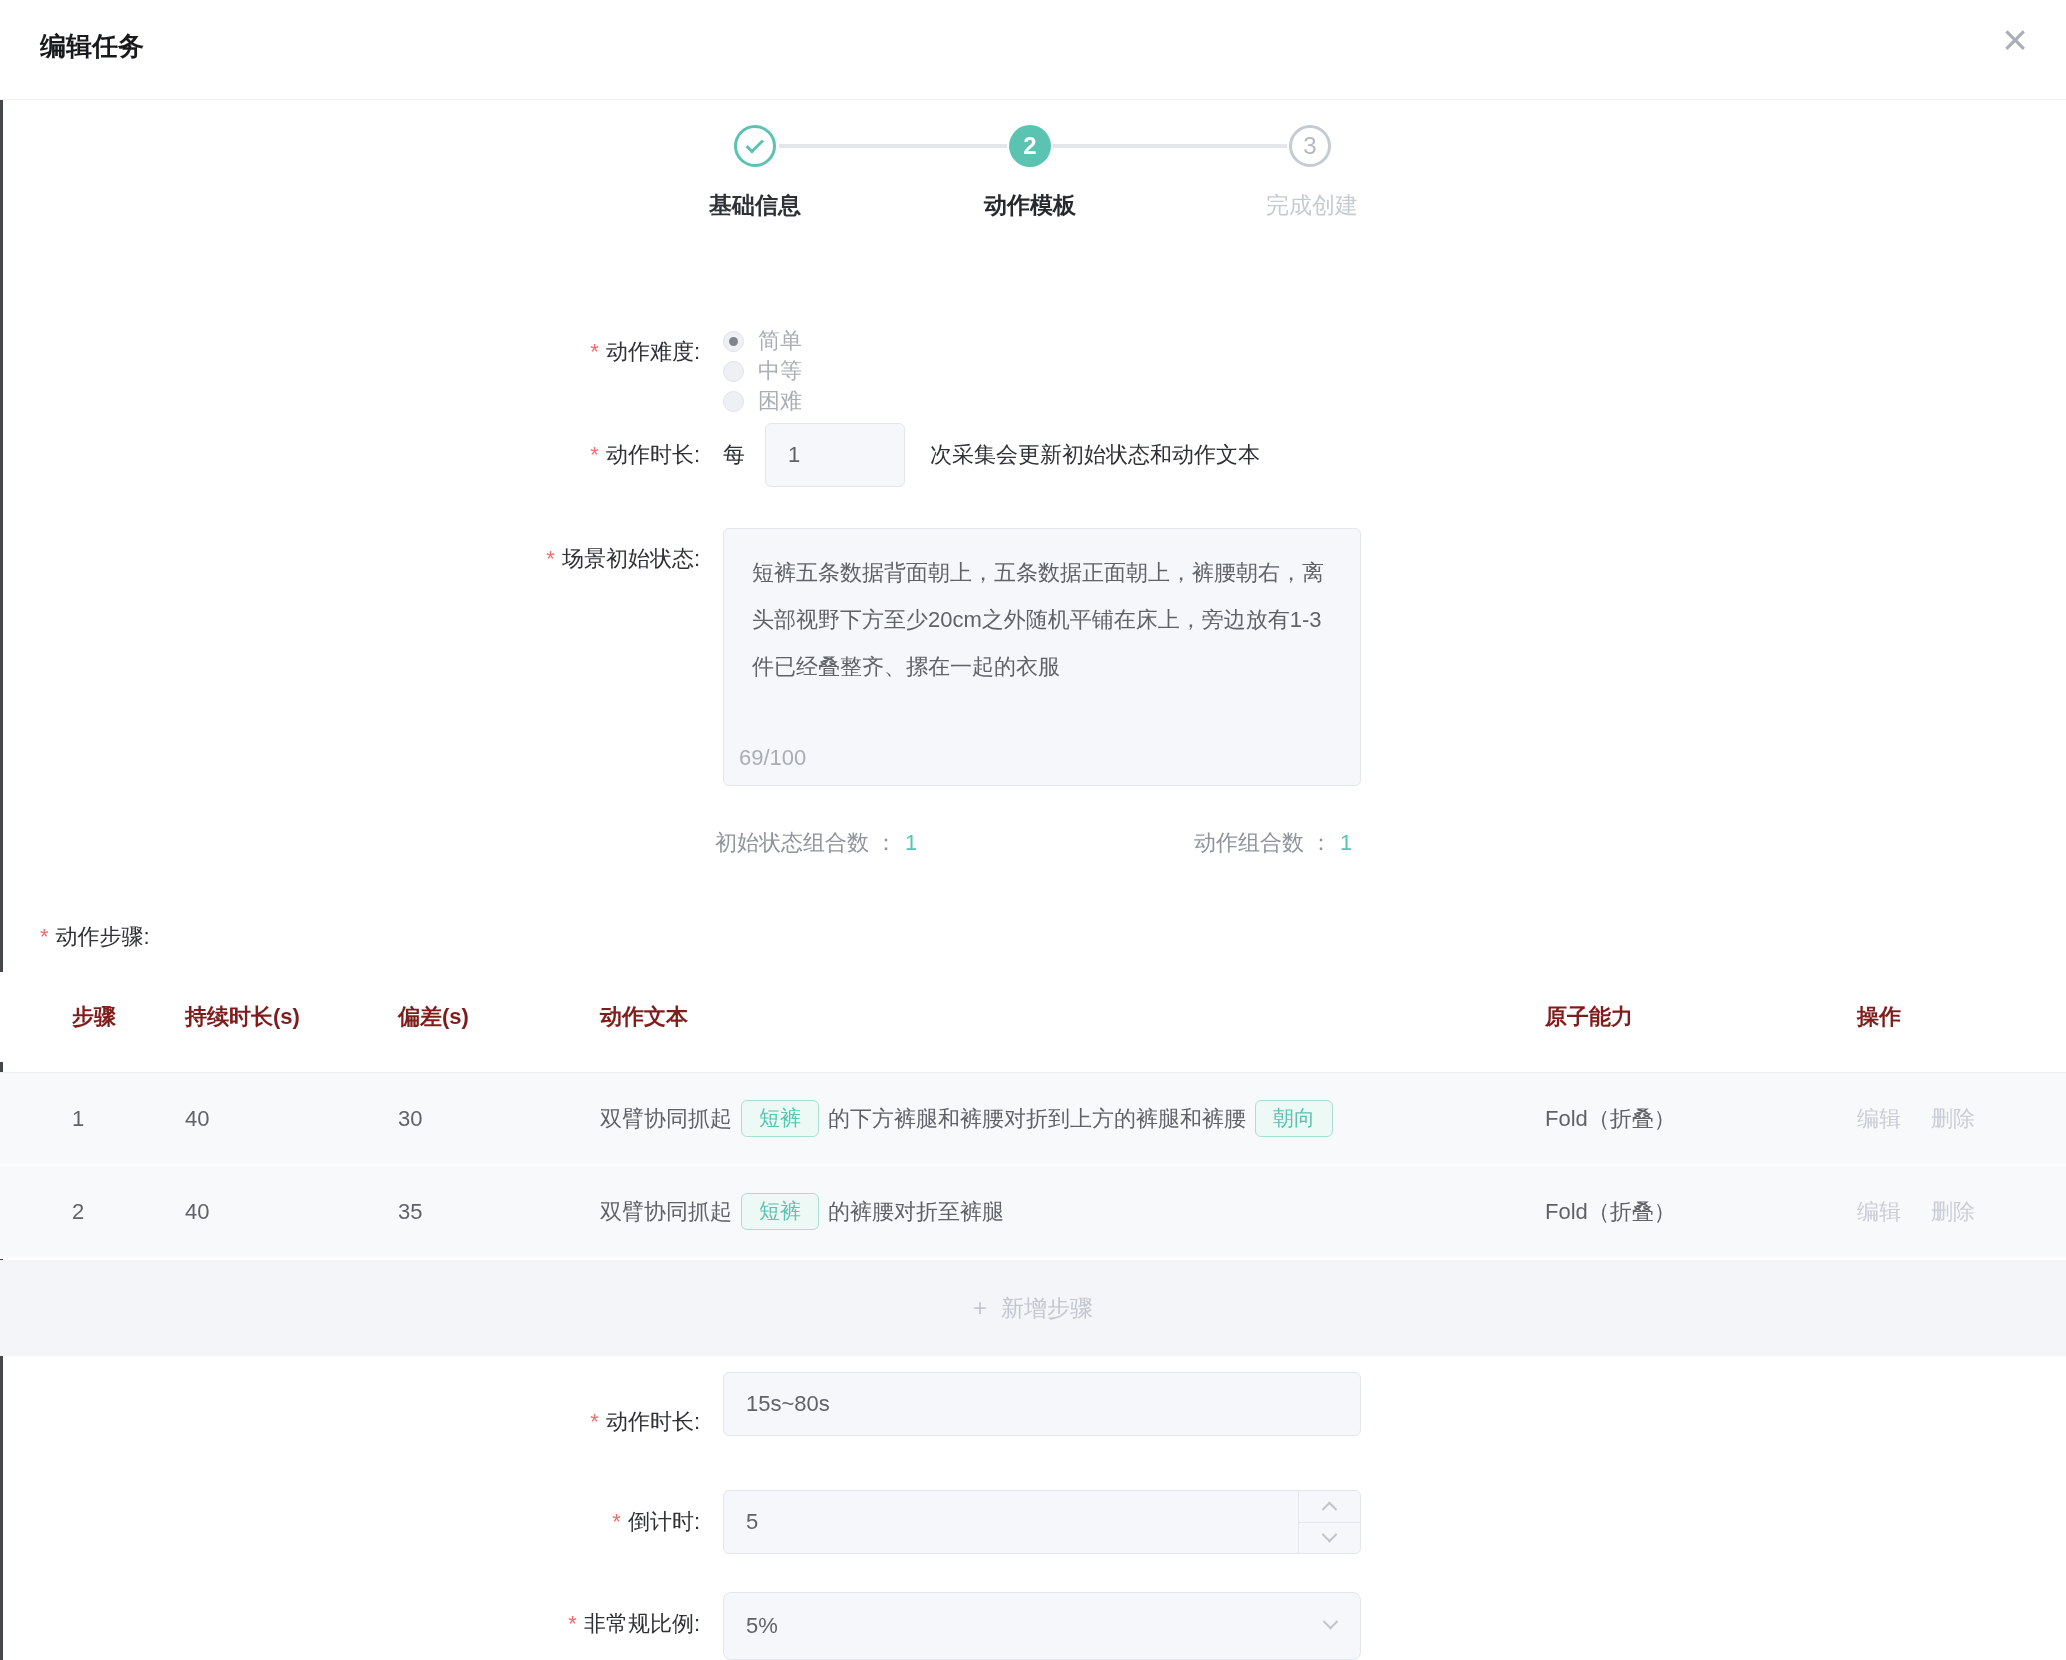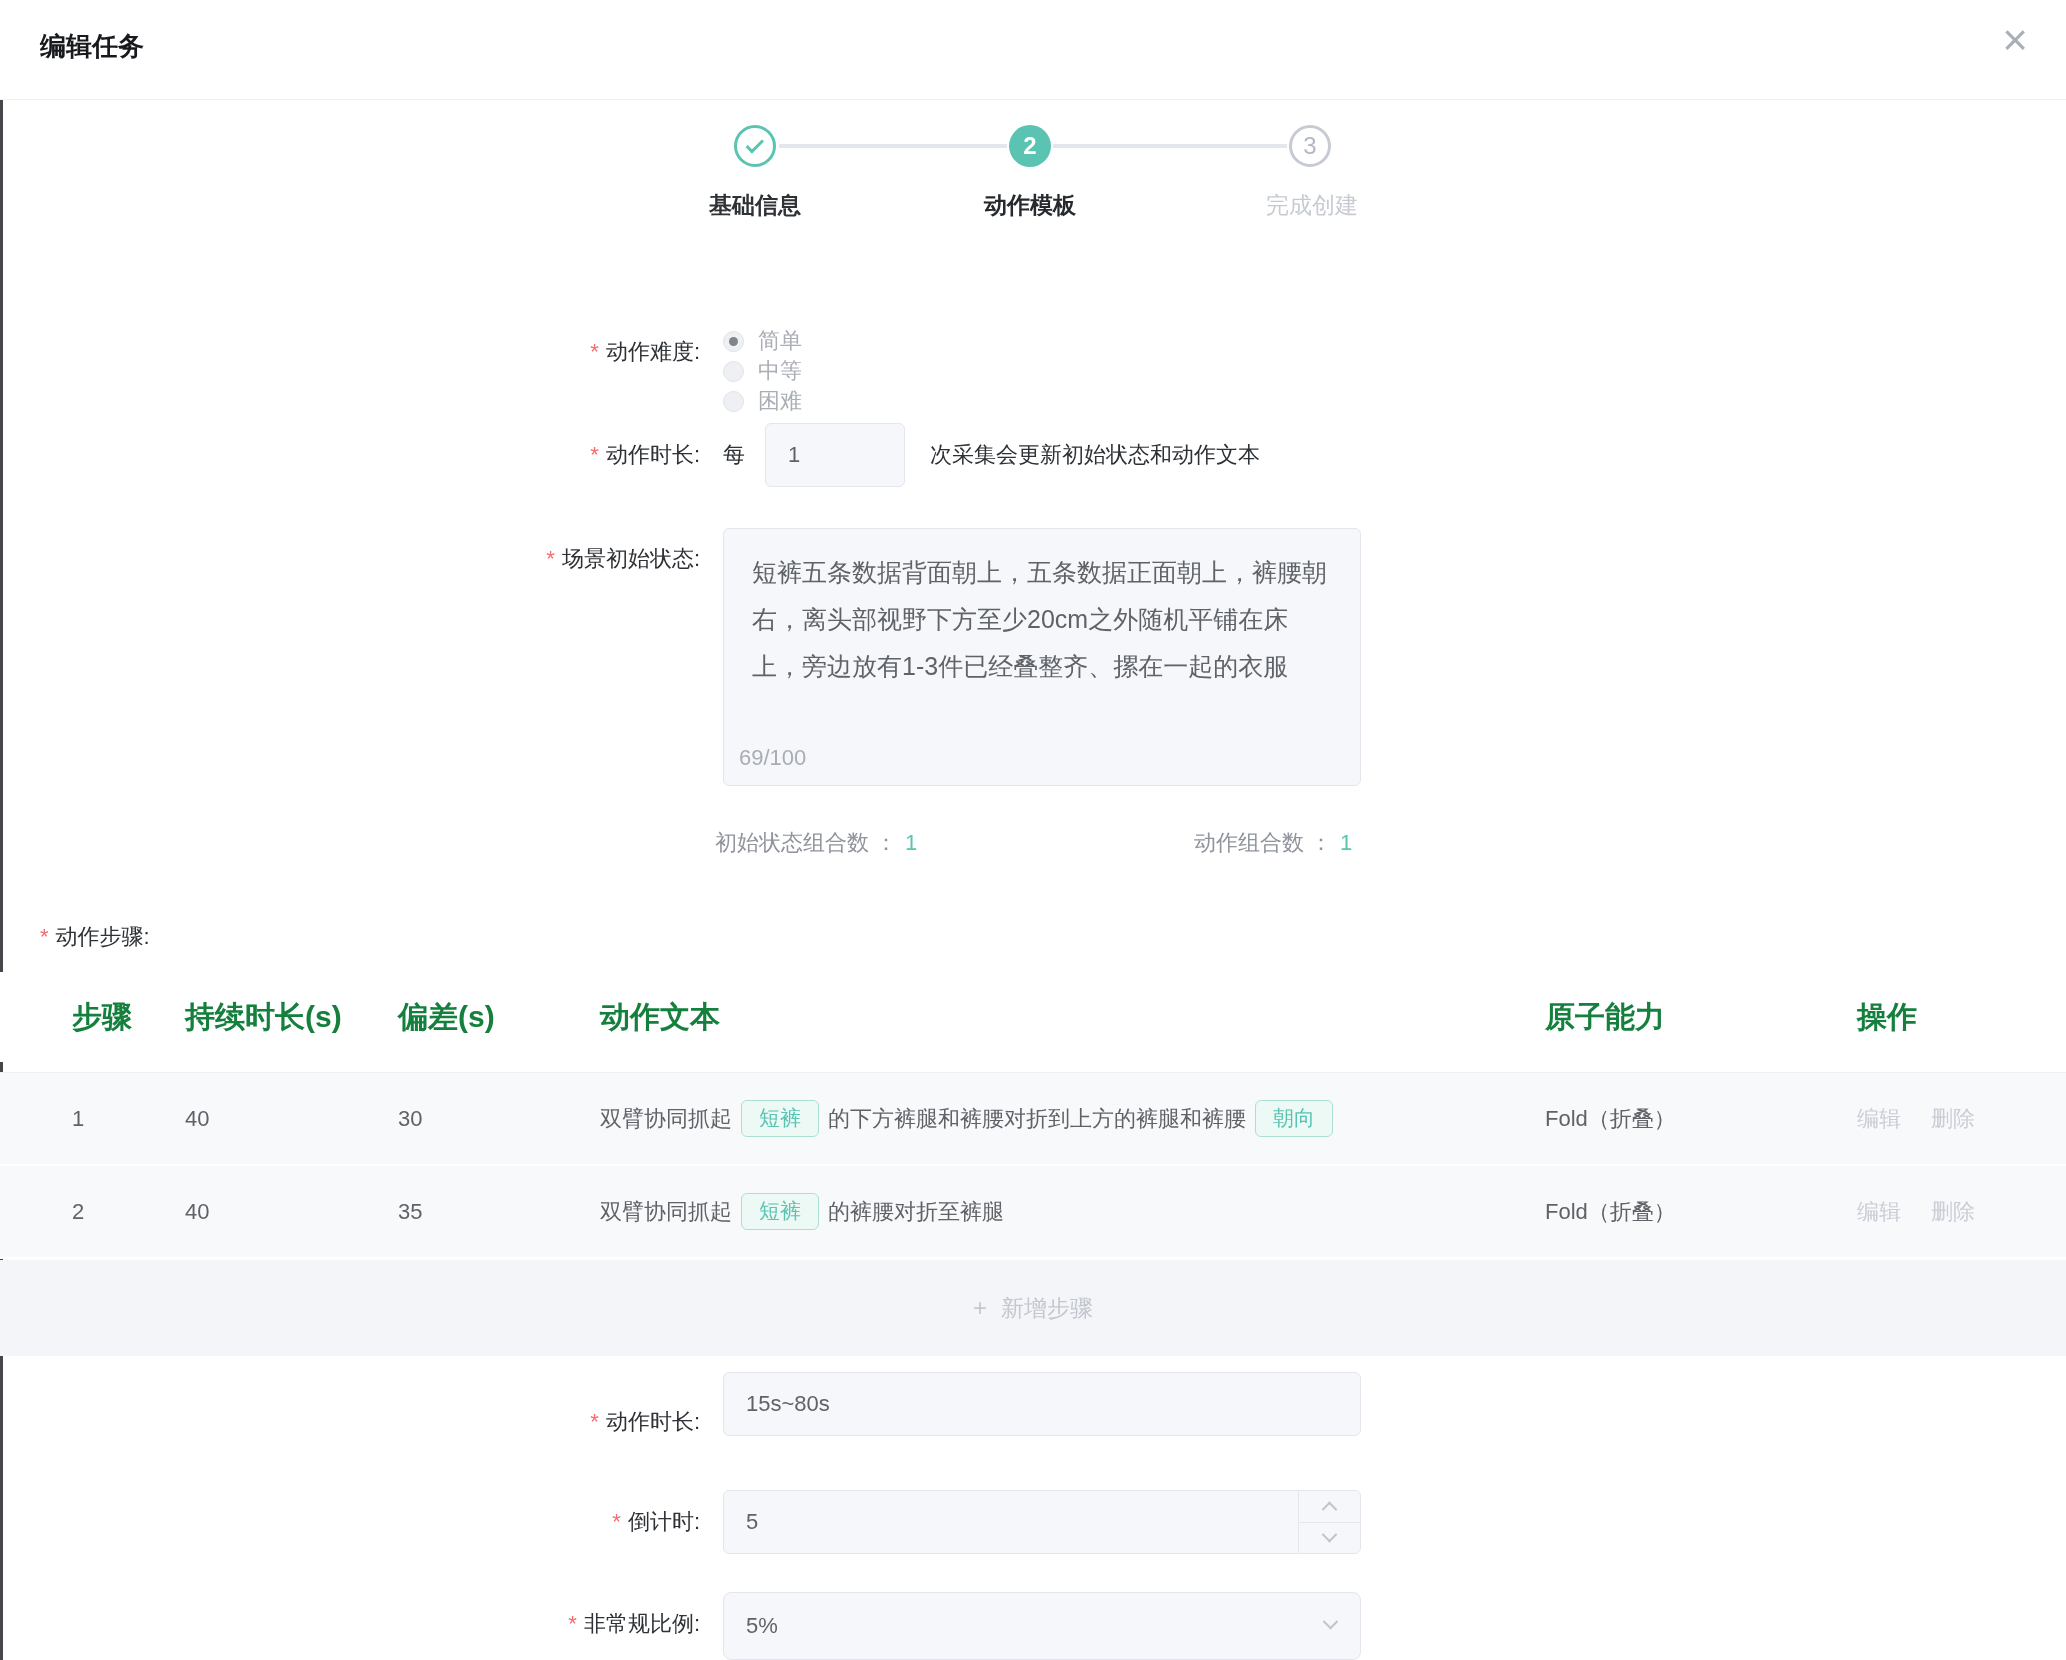--- a/index.html
+++ b/index.html
@@ -41,36 +41,36 @@
   .radio-label { font-size:22px; color:#a9adb5; }
 
   
   .lbl-state { top:423px; height:64px; }
   .state-prefix { position:absolute; left:723px; top:423px; height:64px; display:flex; align-items:center; font-size:22px; color:#2e3135; }
   .state-input { position:absolute; left:765px; top:423px; width:140px; height:64px; display:flex; align-items:center; padding-left:22px; font-size:22px; }
   .state-suffix { position:absolute; left:930px; top:423px; height:64px; display:flex; align-items:center; font-size:22px; color:#2e3135; }
 
   
   .lbl-initial { top:533px; height:52px; }
-  .init-textarea { position:absolute; left:723px; top:528px; width:638px; height:258px; padding:20px 28px; font-size:25px; line-height:47px; }
+  .init-textarea { position:absolute; left:723px; top:528px; width:638px; height:258px; padding:20px 28px; font-size:22px; line-height:47px; }
   .init-counter { position:absolute; left:739px; top:745px; font-size:22px; color:#a9adb5; }
 
   
   .combo { position:absolute; top:820px; height:46px; display:flex; align-items:center; font-size:22px; color:#8f949c; }
   .combo-1 { left:715px; }
   .combo-2 { left:1194px; }
   .combo-sep { margin:0 8px 0 6px; }
   .combo-val { color:#5ac3b1; }
 
   
   .lbl-steps { position:absolute; left:40px; top:915px; height:44px; display:flex; align-items:center; font-size:22px; color:#2e3135; }
   .lbl-steps .star { font-size:22px; }
 
   .tbl-grid { display:grid; grid-template-columns:113px 213px 202px 945px 312px 1fr; padding-left:72px; align-items:center; }
-  .tbl-header { position:absolute; top:972px; left:0; right:0; height:90px; font-size:30px; font-weight:700; color:#15803d; background:#fff; }
+  .tbl-header { position:absolute; top:972px; left:0; right:0; height:90px; font-size:22px; font-weight:700; color:#7f1d1d; background:#fff; }
   .tbl-body { position:absolute; top:1072px; left:0; right:0; border-top:1px solid #edeff3; }
   .tbl-row { height:93px; background:#f8f9fb; border-bottom:2px solid #ffffff; font-size:22px; color:#5f6368; }
   .cell-text { display:flex; align-items:center; white-space:nowrap; overflow:hidden; }
   .tag { color:#5ac3b1; background:#edf9f5; border:1px solid #abdfd1; border-radius:6px; padding:4px 17px; margin:0 9px; font-size:21px; line-height:1.25; }
   .cell-actions { display:flex; align-items:center; }
   .row-action { color:#c9cdd6; margin-right:30px; cursor:pointer; }
   .tbl-footer { position:absolute; top:1260px; left:0; right:0; height:96px; background:#f4f5f8; display:flex; align-items:center; justify-content:center; font-size:23px; color:#c3c7cf; cursor:pointer; }
   .plus-glyph { margin-right:14px; font-size:24px; }
 
   

